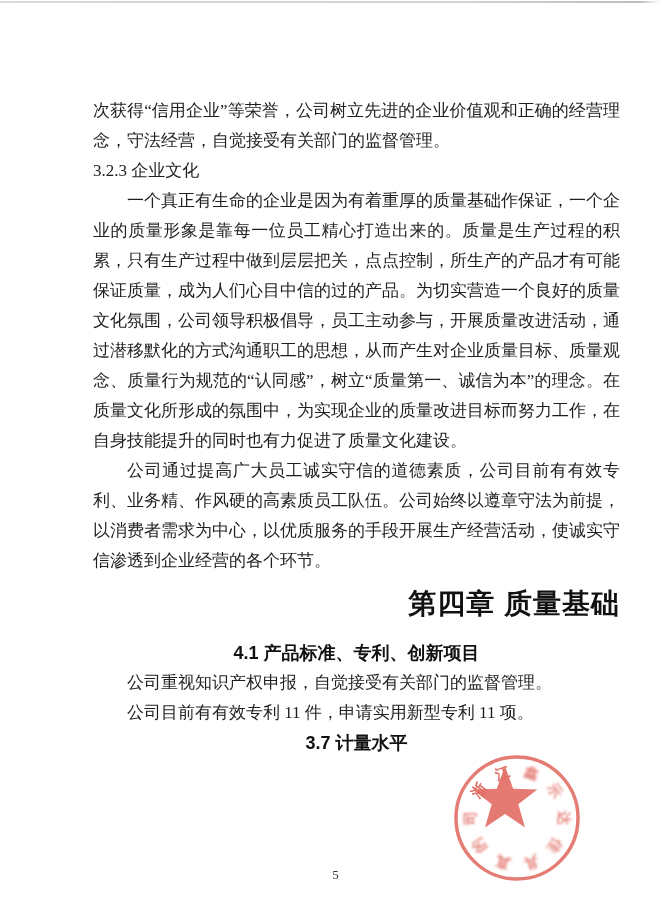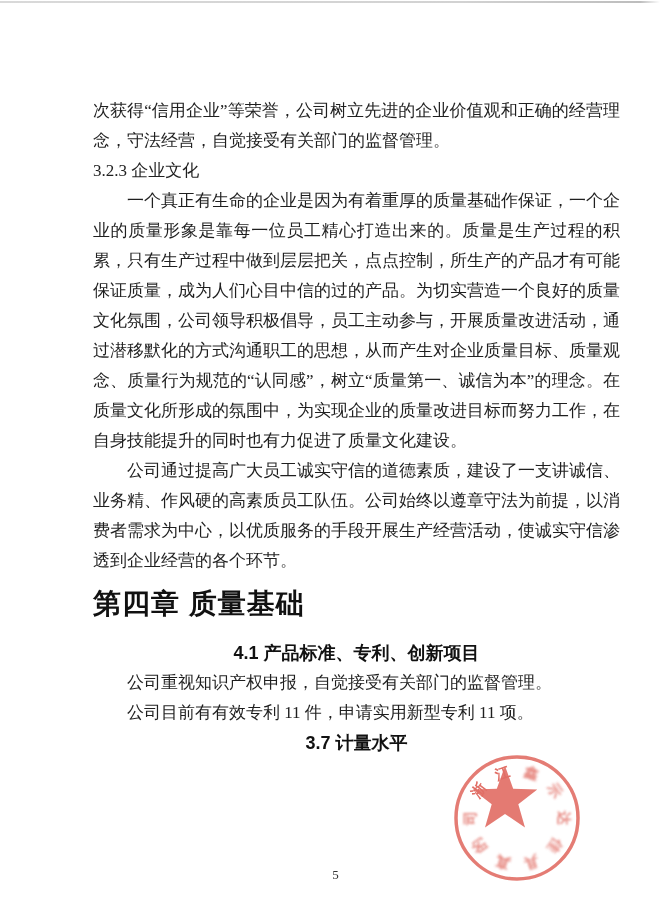--- a/index.html
+++ b/index.html
@@ -17,21 +17,21 @@
     font-size:17px;line-height:30px;
     text-align:justify;
     margin-top:16px;
   }
   .text-block p{margin:0;}
   .indent{text-indent:2em;}
   .subhead{font-weight:normal;font-family:Liberation Serif, serif;}
   .chapter-title{
     font-family:"Liberation Sans","DejaVu Sans",sans-serif;
     font-weight:bold;font-size:28px;line-height:40px;
-    text-align:left;margin:8px 0 14px 0 !important;
+    text-align:right;margin:8px 0 14px 0 !important;
     letter-spacing:1px;color:#111;
   }
   .h2{
     font-family:"Liberation Sans","DejaVu Sans",sans-serif;
     font-weight:bold;font-size:18px;line-height:30px;
     color:#111;text-align:center;
   }
   .page-number{
     position:absolute;left:0;top:867px;width:671px;
     text-align:center;font-size:13px;color:#333;
@@ -52,21 +52,21 @@
 </style>
 </head>
 <body>
 
 <div class="scan-edge-top"></div>
 
 <div class="text-block">
   <p>次获得“信用企业”等荣誉，公司树立先进的企业价值观和正确的经营理念，守法经营，自觉接受有关部门的监督管理。</p>
   <p class="subhead">3.2.3 企业文化</p>
   <p class="indent">一个真正有生命的企业是因为有着重厚的质量基础作保证，一个企业的质量形象是靠每一位员工精心打造出来的。质量是生产过程的积累，只有生产过程中做到层层把关，点点控制，所生产的产品才有可能保证质量，成为人们心目中信的过的产品。为切实营造一个良好的质量文化氛围，公司领导积极倡导，员工主动参与，开展质量改进活动，通过潜移默化的方式沟通职工的思想，从而产生对企业质量目标、质量观念、质量行为规范的“认同感”，树立“质量第一、诚信为本”的理念。在质量文化所形成的氛围中，为实现企业的质量改进目标而努力工作，在自身技能提升的同时也有力促进了质量文化建设。</p>
-  <p class="indent">公司通过提高广大员工诚实守信的道德素质，建设了一支讲诚信、业务精、作风硬的高素质员工队伍。公司始终以遵章守法为前提，以消费者需求为中心，以优质服务的手段开展生产经营活动，使诚实守信渗透到企业经营的各个环节。</p>
+  <p class="indent">公司通过提高广大员工诚实守信的道德素质，公司目前有有效专利、业务精、作风硬的高素质员工队伍。公司始终以遵章守法为前提，以消费者需求为中心，以优质服务的手段开展生产经营活动，使诚实守信渗透到企业经营的各个环节。</p>
   <p class="chapter-title">第四章 质量基础</p>
   <p class="h2">4.1 产品标准、专利、创新项目</p>
   <p class="indent">公司重视知识产权申报，自觉接受有关部门的监督管理。</p>
   <p class="indent">公司目前有有效专利 11 件，申请实用新型专利 11 项。</p>
   <p class="h2">3.7 计量水平</p>
 </div>
 
 <div class="page-number">5</div>
 
 <svg class="company-seal" viewBox="0 0 170 170" xmlns="http://www.w3.org/2000/svg" aria-hidden="true">

